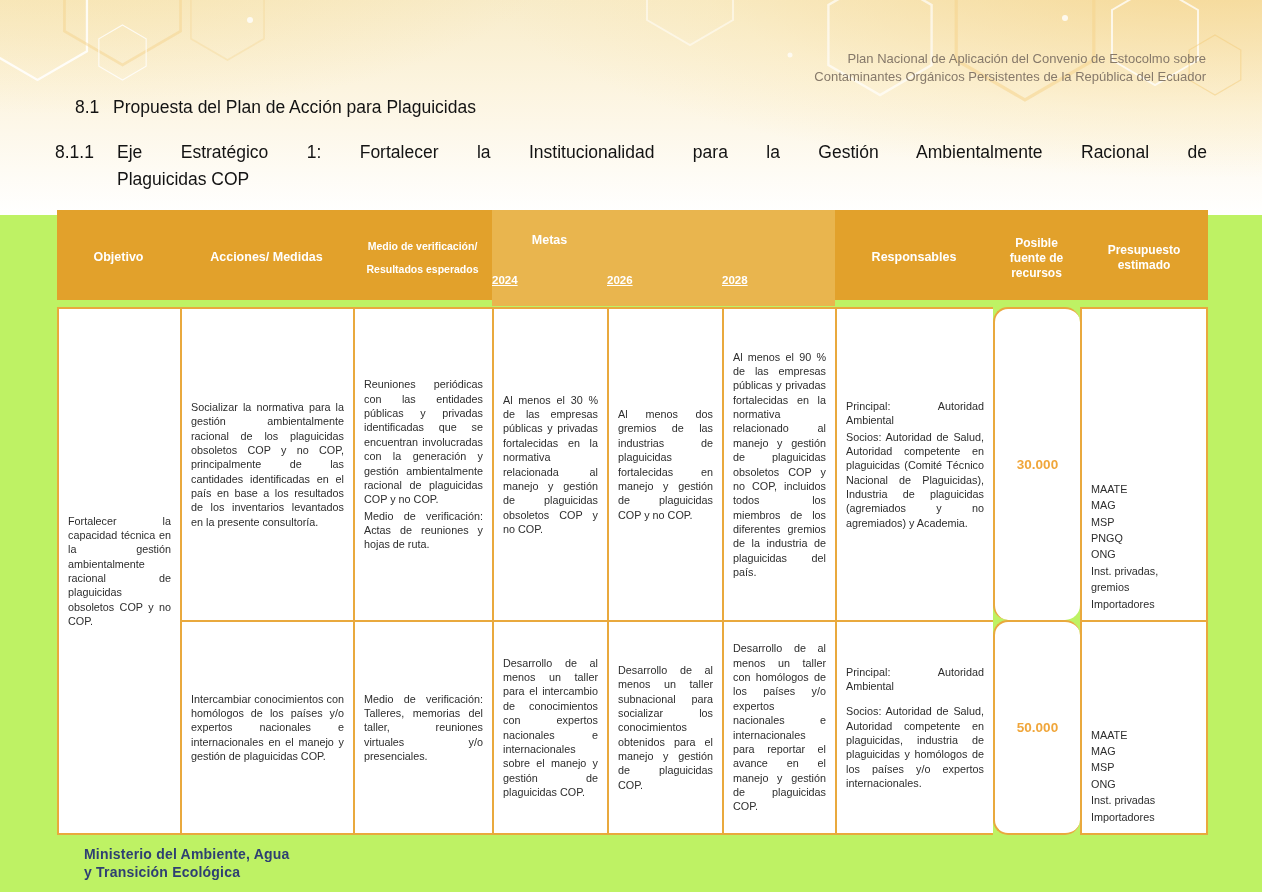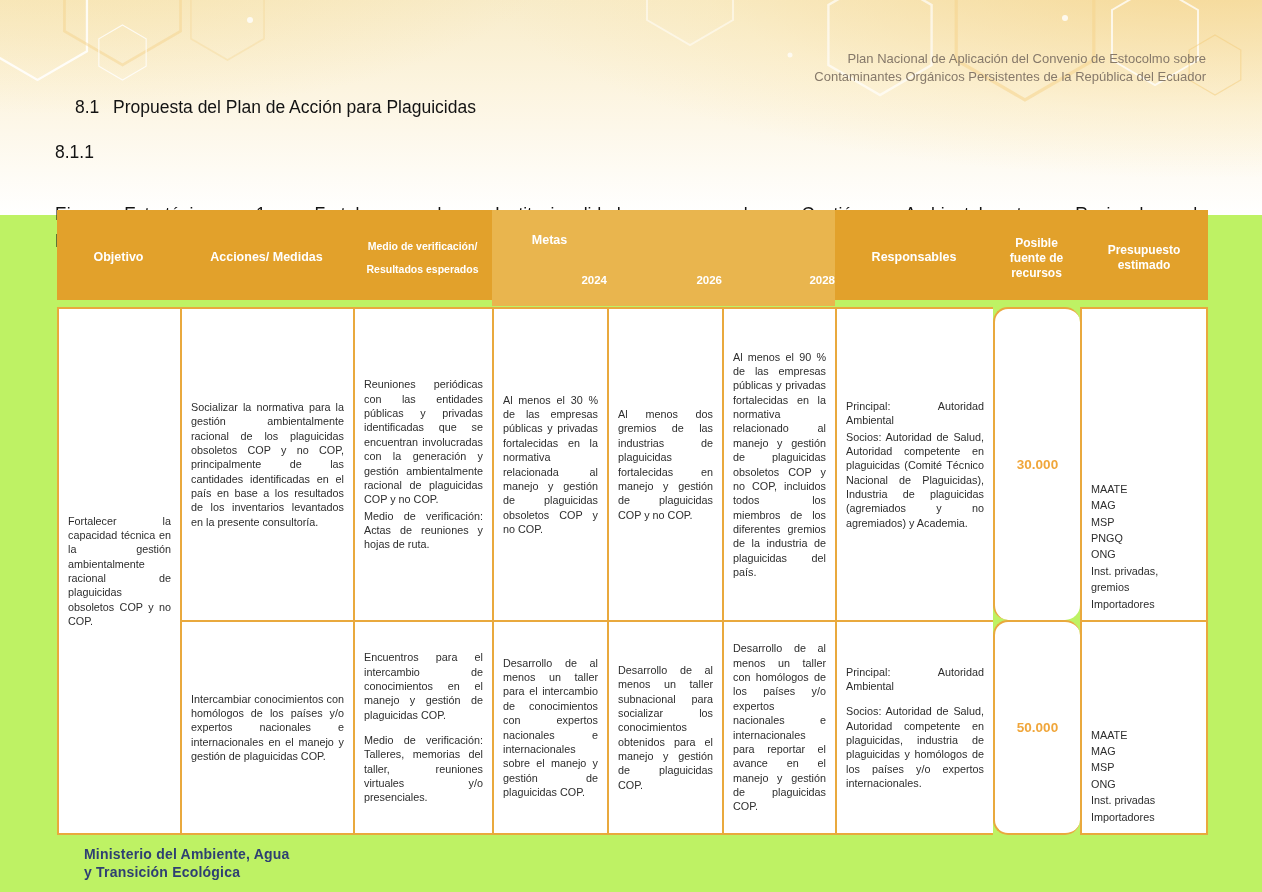--- a/index.html
+++ b/index.html
@@ -24,21 +24,21 @@
     color:#86796a; font-size:13px; line-height:1.35; font-weight:400;
   }
 
   .h1 {
     position:absolute; top:97px; left:55px; font-size:17.5px; color:#131313;margin-left:20px;
   }
   .h1 .hnum { display:inline-block; width:38px; }
 
   .h2 {
     position:absolute; top:139px; left:55px; width:1152px; display:flex;
-    font-size:17.5px; color:#131313; line-height:1.55;flex-direction:column;
+    font-size:17.5px; color:#131313; line-height:1.55;
   }
   .h2 .hnum { flex:0 0 62px; }
   .h2 .h2text { flex:1; }
   .h2 .jline { text-align:justify; text-align-last:justify; }
 
   
   .tbl { position:absolute; left:57px; top:210px; width:1151px; }
 
   .thead {
     display:grid; grid-template-columns:123px 173px 139px 343px 158px 87px 128px;
@@ -56,21 +56,21 @@
     position:relative; background:var(--metas-orange,#e9b54e); height:96px; z-index:1;
   }
   .metas-label {
     position:absolute; top:23px; left:0; width:115px; text-align:center;
     font-weight:bold; font-size:12.5px; color:#fff;
   }
   .years-row {
     position:absolute; top:64px; left:0; width:100%;
     display:grid; grid-template-columns:115px 115px 113px;
   }
-  .years-row div { text-align:right; font-weight:bold; font-size:11.5px; color:#fff; }
+  .years-row div { text-align:left; font-weight:bold; font-size:11.5px; color:#fff;text-decoration:underline; }
 
   .tbody {
     margin-top:7px; display:grid;
     grid-template-columns:123px 173px 139px 115px 115px 113px 158px 87px 128px;
     grid-template-rows:313px 215px;
   }
   .bc {
     background:#fff; border-top:2px solid var(--border-orange,#e9a93d);
     border-left:2px solid var(--border-orange,#e9a93d);
     padding:8px 9px; display:flex; flex-direction:column; justify-content:center;
@@ -193,21 +193,20 @@
         <div>PNGQ</div>
         <div>ONG</div>
         <div>Inst. privadas, gremios</div>
         <div>Importadores</div>
       </div>
 
       <div class="bc bottom">
         <p>Intercambiar conocimientos con homólogos de los países y/o expertos nacionales e internacionales en el manejo y gestión de plaguicidas COP.</p>
       </div>
       <div class="bc bottom gap">
-        <p>Encuentros para el intercambio de conocimientos en el manejo y gestión de plaguicidas COP.</p>
         <p>Medio de verificación: Talleres, memorias del taller, reuniones virtuales y/o presenciales.</p>
       </div>
       <div class="bc bottom">
         <p>Desarrollo de al menos un taller para el intercambio de conocimientos con expertos nacionales e internacionales sobre el manejo y gestión de plaguicidas COP.</p>
       </div>
       <div class="bc bottom">
         <p>Desarrollo de al menos un taller subnacional para socializar los conocimientos obtenidos para el manejo y gestión de plaguicidas COP.</p>
       </div>
       <div class="bc bottom">
         <p>Desarrollo de al menos un taller con homólogos de los países y/o expertos nacionales e internacionales para reportar el avance en el manejo y gestión de plaguicidas COP.</p>

